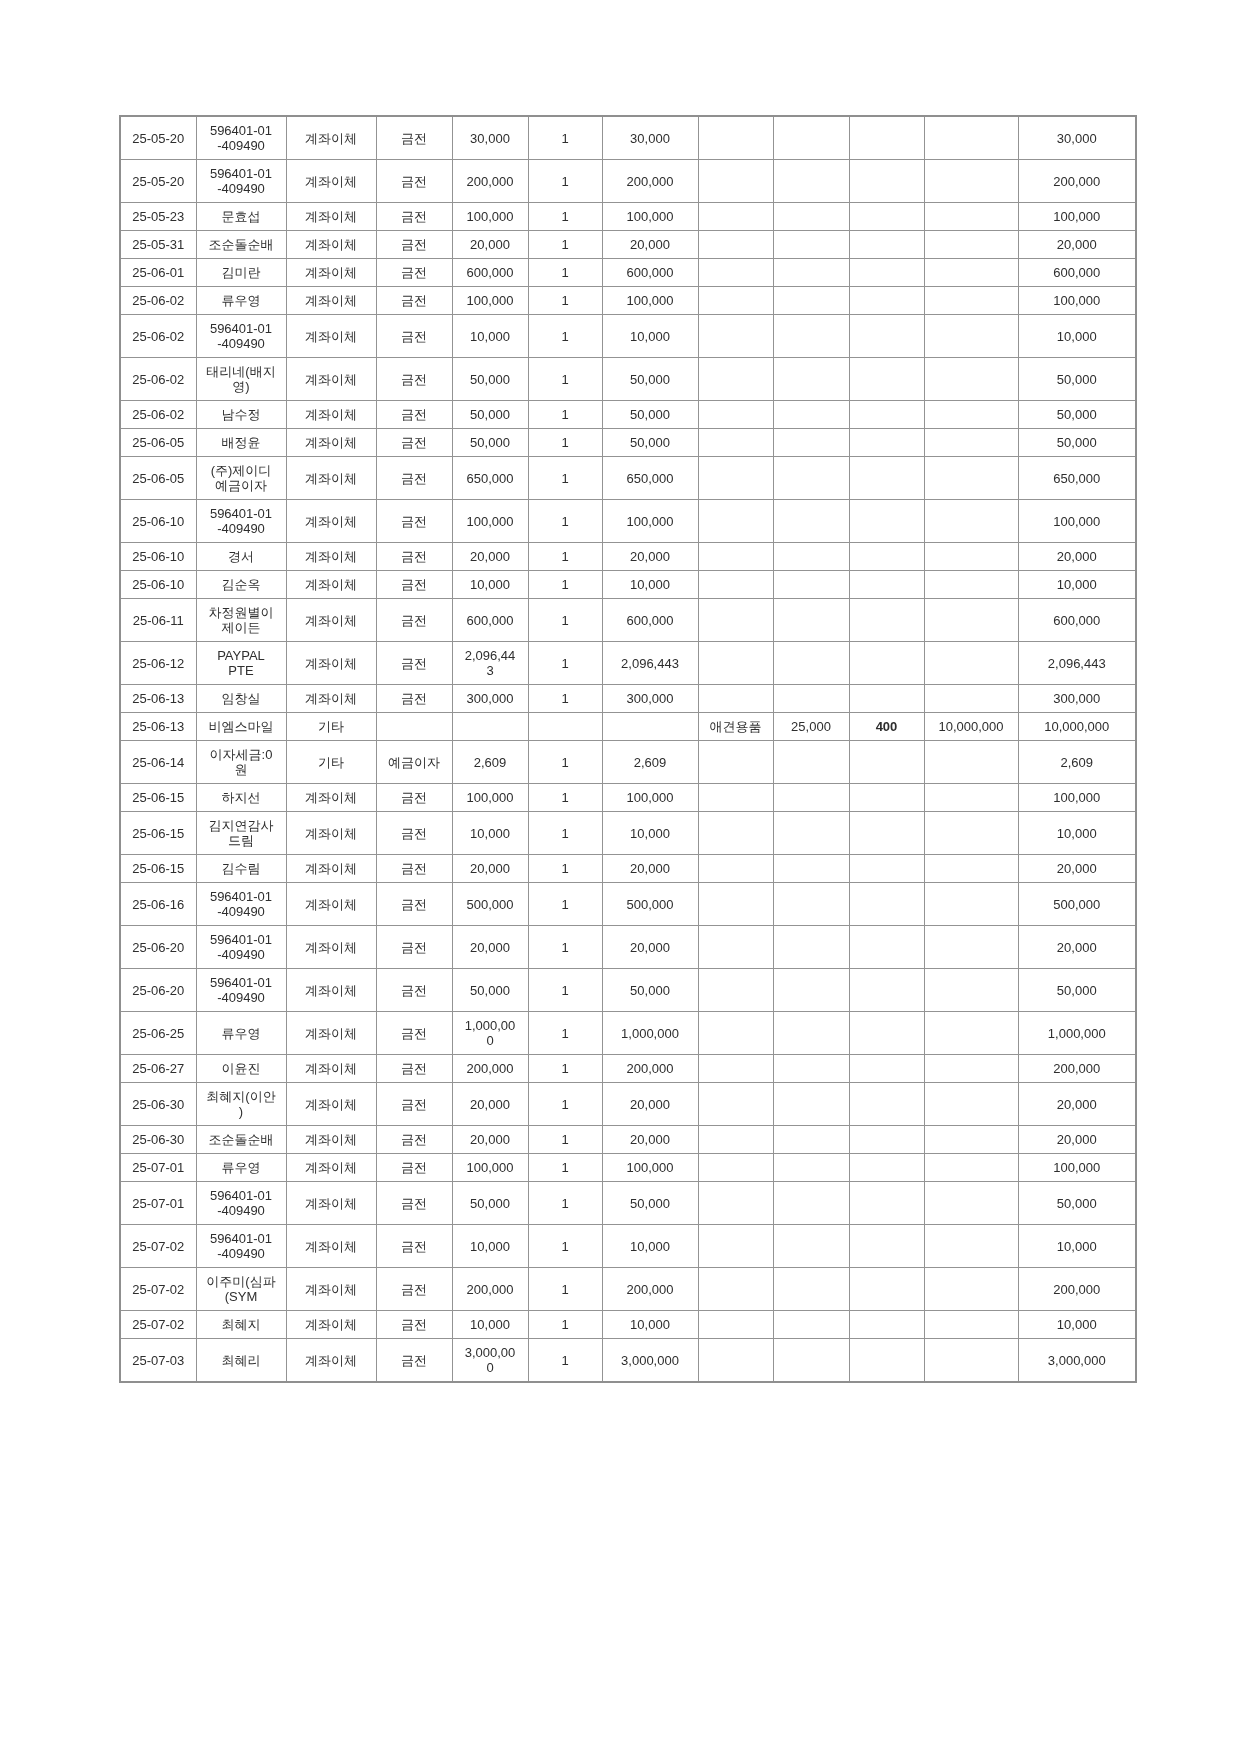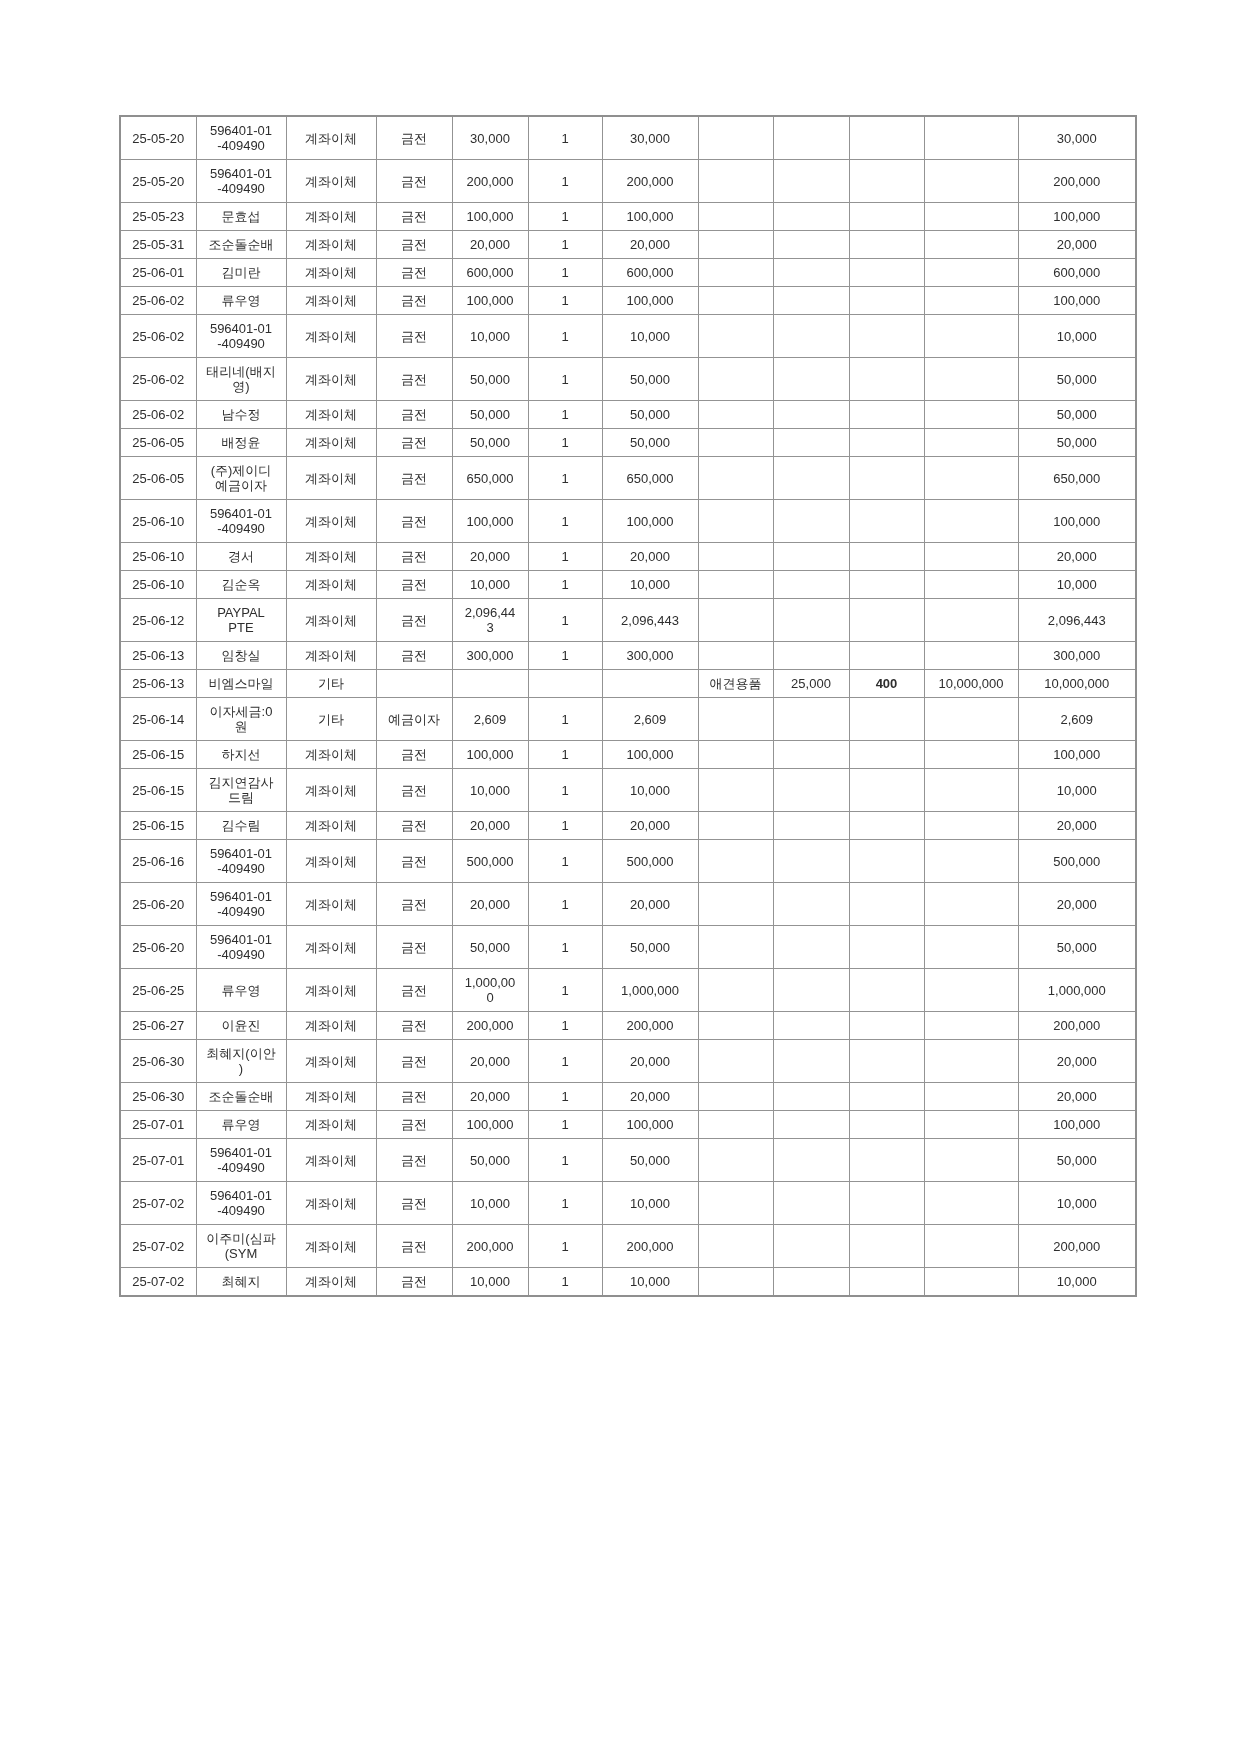--- a/index.html
+++ b/index.html
@@ -272,20 +272,35 @@
           <td class="c-amt">10,000</td>
           <td class="c-qty">1</td>
           <td class="c-amt2">10,000</td>
           <td class="c-item"></td>
           <td class="c-price"></td>
           <td class="c-qty2"></td>
           <td class="c-amt3"></td>
           <td class="c-total">10,000</td>
         </tr>
         <tr>
+          <td class="c-date">25-06-11</td>
+          <td class="c-name">차정원별이
+제이든</td>
+          <td class="c-method">계좌이체</td>
+          <td class="c-cat">금전</td>
+          <td class="c-amt">600,000</td>
+          <td class="c-qty">1</td>
+          <td class="c-amt2">600,000</td>
+          <td class="c-item"></td>
+          <td class="c-price"></td>
+          <td class="c-qty2"></td>
+          <td class="c-amt3"></td>
+          <td class="c-total">600,000</td>
+        </tr>
+        <tr>
           <td class="c-date">25-06-12</td>
           <td class="c-name">PAYPAL
 PTE</td>
           <td class="c-method">계좌이체</td>
           <td class="c-cat">금전</td>
           <td class="c-amt">2,096,44
 3</td>
           <td class="c-qty">1</td>
           <td class="c-amt2">2,096,443</td>
           <td class="c-item"></td>
@@ -549,20 +564,35 @@
           <td class="c-cat">금전</td>
           <td class="c-amt">10,000</td>
           <td class="c-qty">1</td>
           <td class="c-amt2">10,000</td>
           <td class="c-item"></td>
           <td class="c-price"></td>
           <td class="c-qty2"></td>
           <td class="c-amt3"></td>
           <td class="c-total">10,000</td>
         </tr>
+        <tr>
+          <td class="c-date">25-07-03</td>
+          <td class="c-name">최혜리</td>
+          <td class="c-method">계좌이체</td>
+          <td class="c-cat">금전</td>
+          <td class="c-amt">3,000,00
+0</td>
+          <td class="c-qty">1</td>
+          <td class="c-amt2">3,000,000</td>
+          <td class="c-item"></td>
+          <td class="c-price"></td>
+          <td class="c-qty2"></td>
+          <td class="c-amt3"></td>
+          <td class="c-total">3,000,000</td>
+        </tr>
       </tbody>
   </table>
 
   <div class="footer">
     <span>2026-02-19 14:29:43</span>
     <span>210mm×297mm[백상지(80g/㎡) 또는 중질지(80g/㎡)]</span>
   </div>
 
 </div>
 

